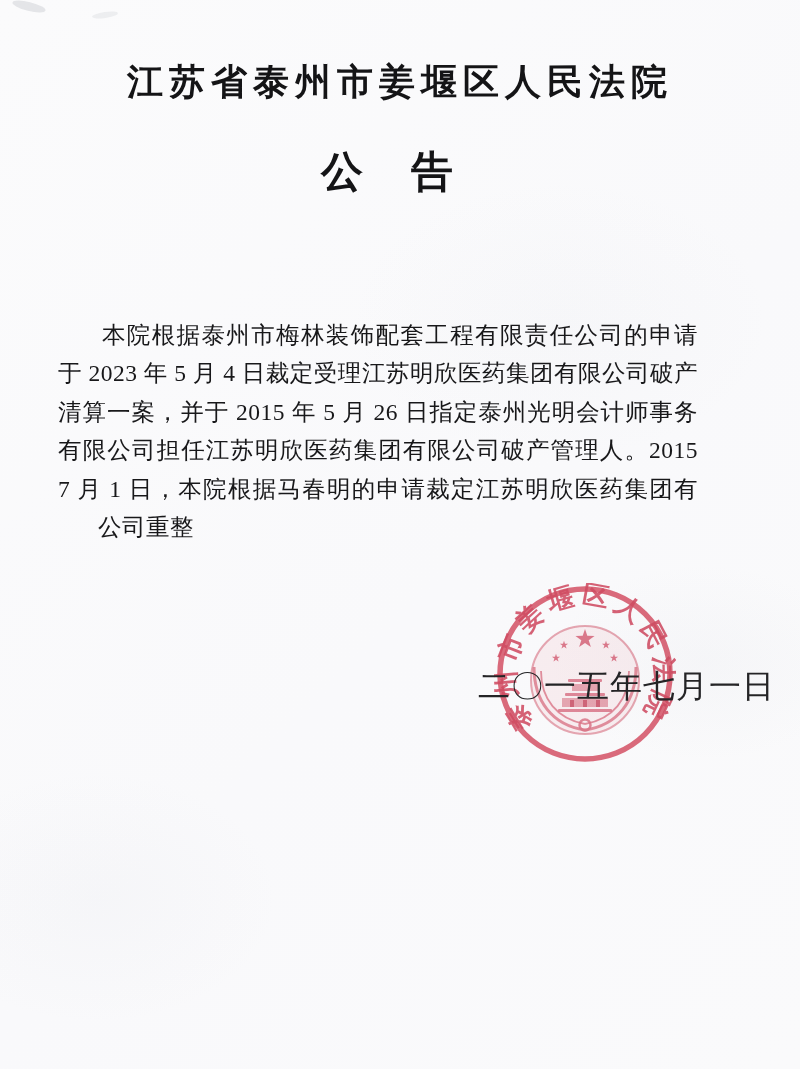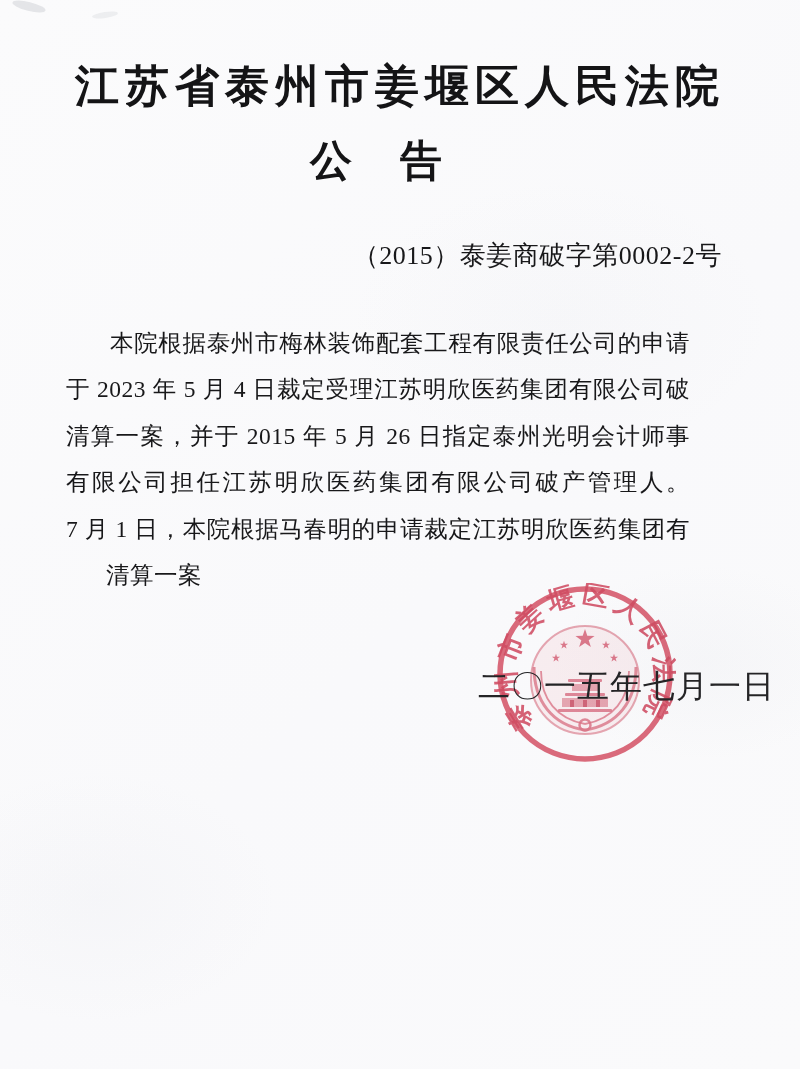--- a/index.html
+++ b/index.html
@@ -16,39 +16,39 @@
     color:#1c1c1e;
   }
   .smudge{position:absolute;border-radius:50%;pointer-events:none;}
   .smudge.a{left:12px;top:2px;width:34px;height:9px;background:rgba(110,116,128,0.16);transform:rotate(14deg);}
   .smudge.b{left:92px;top:12px;width:26px;height:6px;background:rgba(120,126,138,0.10);transform:rotate(-8deg);}
 
   .court-name{
     position:absolute;left:0;top:64px;width:800px;margin:0;
     text-align:center;
     font-family:"Liberation Sans","DejaVu Sans",sans-serif;
-    font-size:44px;font-weight:700;letter-spacing:6px;line-height:1;
+    font-size:36px;font-weight:700;letter-spacing:6px;line-height:1;
     color:#141416;
   }
   .doc-title{
-    position:absolute;left:310px;top:140px;margin:0;
+    position:absolute;left:310px;top:140px;margin:11px;
     font-family:"Liberation Sans","DejaVu Sans",sans-serif;
     font-size:42px;font-weight:700;letter-spacing:3px;line-height:1;
     color:#141416;white-space:pre;
   }
   .case-no{
     position:absolute;right:78px;top:240px;
     font-size:26px;line-height:1.2;letter-spacing:0.5px;
     color:#18181a;
   }
   .body-block{
     position:absolute;left:58px;top:316px;width:640px;
   }
   .body-block p{
-    margin:8px;font-size:23.5px;line-height:38.4px;
+    margin:0;font-size:23.5px;line-height:38.4px;
     letter-spacing:0.5px;color:#18181a;
     max-height:38.4px;overflow:hidden;
   }
   .body-block p.just{text-align:justify;text-align-last:justify;text-justify:inter-character;}
   .body-block p.indent1{padding-left:44px;}
   .body-block p.indent2{padding-left:40px;}
 
   .issue-date{
     position:absolute;left:478px;top:667px;z-index:5;
     font-size:32px;line-height:1.2;letter-spacing:1px;color:#242426;text-align:right;
@@ -63,29 +63,28 @@
 
 <div class="page">
 
   <div class="smudge a"></div>
   <div class="smudge b"></div>
 
   <h1 class="court-name">江苏省泰州市姜堰区人民法院</h1>
 
   <h2 class="doc-title">公　告</h2>
 
-  <div class="case-no">（2015）泰姜商破字第0002-2号</div>
 
   <div class="body-block">
     <p class="just indent1">本院根据泰州市梅林装饰配套工程有限责任公司的申请</p>
     <p class="just">于 2023 年 5 月 4 日裁定受理江苏明欣医药集团有限公司破产</p>
     <p class="just">清算一案，并于 2015 年 5 月 26 日指定泰州光明会计师事务所</p>
     <p class="just">有限公司担任江苏明欣医药集团有限公司破产管理人。2015 年</p>
     <p class="just">7 月 1 日，本院根据马春明的申请裁定江苏明欣医药集团有限</p>
-    <p class="indent2">清算一案</p>
+    <p class="indent2">公司重整</p>
   </div>
 
   <svg class="seal" viewBox="0 0 182 182" aria-hidden="true">
     <defs>
       <path id="sealArc" d="M 41.5 140.5 A 70 70 0 1 1 140.5 140.5" fill="none"></path>
       <path id="starShape" d="M 0 -1 L 0.229 -0.316 L 0.951 -0.309 L 0.371 0.121 L 0.588 0.809 L 0 0.39 L -0.588 0.809 L -0.371 0.121 L -0.951 -0.309 L -0.229 -0.316 Z"></path>
     </defs>
 
     <circle cx="91" cy="91" r="85" fill="none" stroke="rgba(214,68,89,0.85)" stroke-width="5.5"></circle>
 

